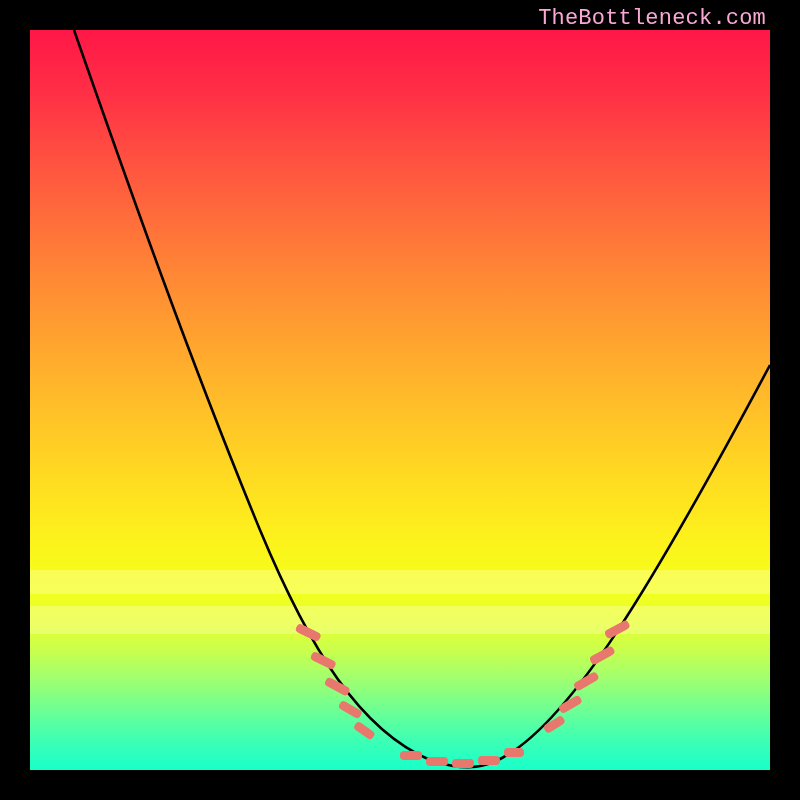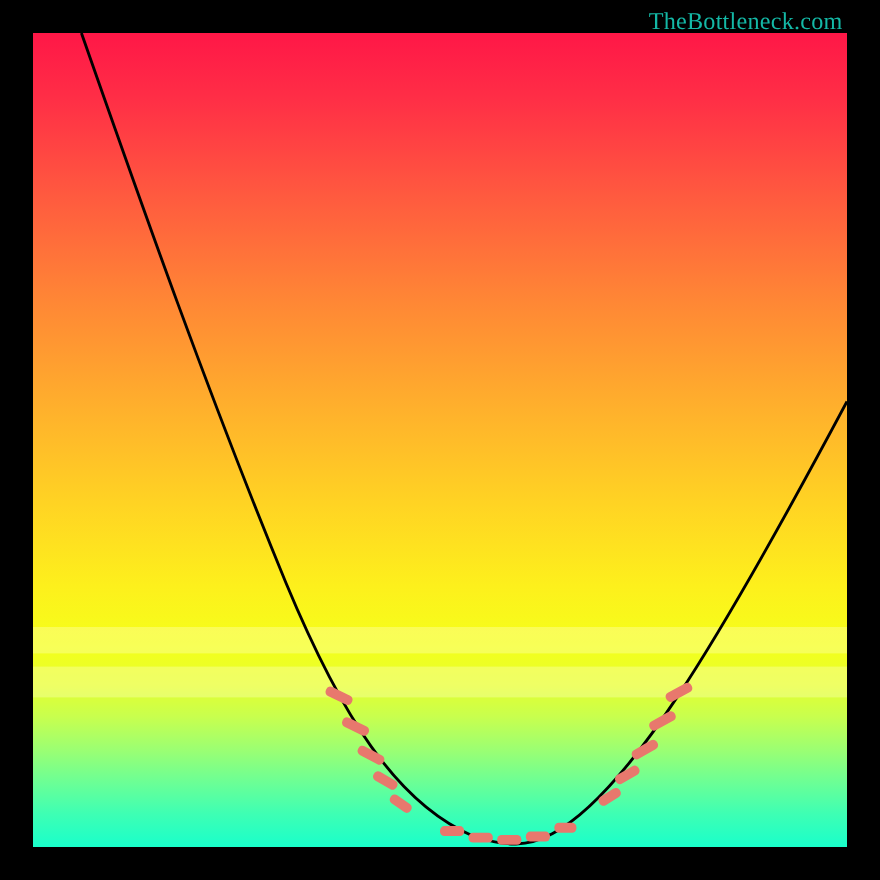--- a/index.html
+++ b/index.html
@@ -51,22 +51,22 @@
   .yellow-overlay {
     position: absolute;
     left: 0;
     width: 740px;
     background: rgba(255, 255, 200, 0.35);
   }
   .watermark {
     position: absolute;
     top: 6px;
     right: 34px;
-    color: #14b8a6;
-    font-family: Liberation Serif, serif;
+    color: #f9a8d4;
+    font-family: Liberation Mono, monospace;
     font-size: 22px;
     letter-spacing: 0.2px;
     user-select: none;
     margin-left: 48px;
   }
   svg.curve {
     position: absolute;
     left: 0;
     top: 0;
     width: 740px;

